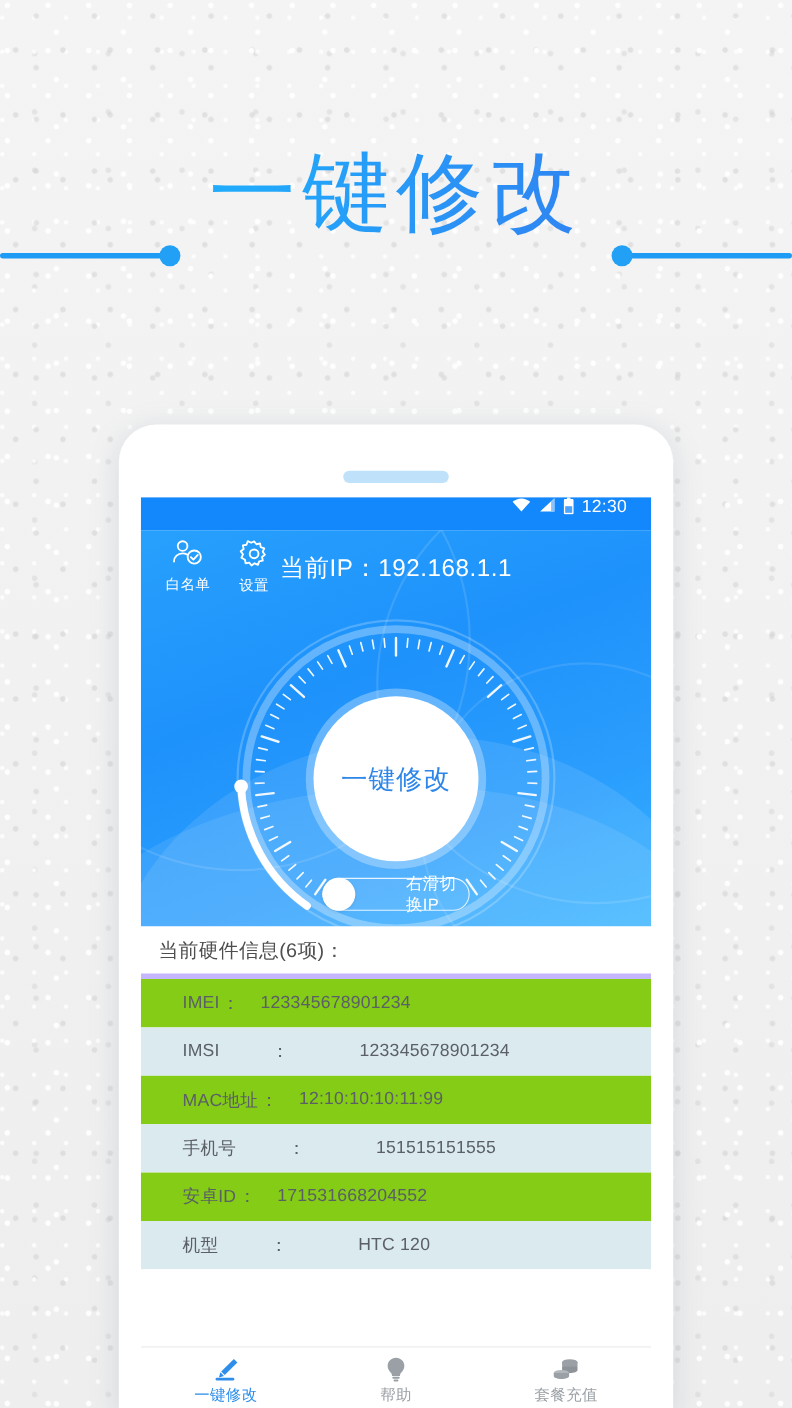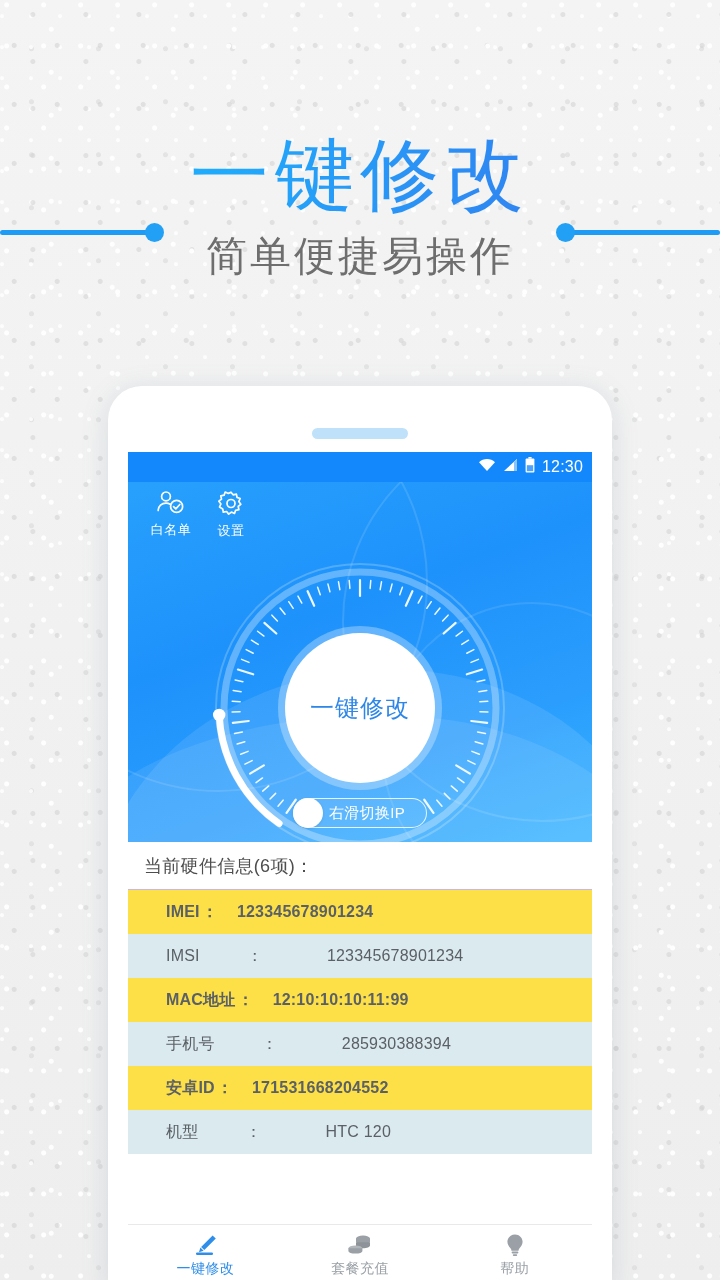--- a/index.html
+++ b/index.html
@@ -69,22 +69,22 @@
   
   #screen{
     position:absolute; left:20px; top:66px;
     width:464px; height:834px;
     background:#ffffff; overflow:hidden;
   }
 
   
   #status-bar{
     position:relative; height:30px; background:#1387fc;
-    display:flex; align-items:center; justify-content:flex-end;
-    padding-right:9px; gap:7px;
+    display:flex; justify-content:flex-end;
+    padding-right:22px; gap:7px;
   }
   #status-time{ color:#fff; font-size:16px; letter-spacing:.2px; }
 
   
   #hero{
     position:relative; height:360px; overflow:hidden;
     background:linear-gradient(160deg,#27a0fd 0%,#1e92fb 38%,#2a9dfd 70%,#36b3ff 100%);
   }
   .hero-wave{ position:absolute; pointer-events:none; }
   #hero-wave-1{
@@ -142,43 +142,43 @@
   #gauge-center-label{
     color:#2d86e8; font-size:24px; letter-spacing:1px; font-weight:500;
   }
 
   
   #slide-toggle{
     position:absolute; left:50%; bottom:14px; transform:translateX(-50%);
     width:134px; height:30px; border-radius:16px;
     border:1.6px solid rgba(255,255,255,.85);
     background:rgba(255,255,255,.06);
-    display:flex; align-items:center; z-index:5;
+    display:flex; align-items:center; z-index:5;gap:40px;
   }
   #slide-toggle-knob{
     width:30px; height:30px; border-radius:50%; background:#fff;
     margin-left:-1px; flex:none;
     box-shadow:0 1px 3px rgba(0,0,0,.10);
   }
   #slide-toggle-label{
     color:#ffffff; font-size:15px; letter-spacing:.3px;
     margin-left:6px;
   }
 
   
   #info-header{
     height:48px; background:#fff; display:flex; align-items:center;
-    padding-left:16px; border-bottom:1px solid #c4b5fd;
+    padding-left:16px; border-bottom:5px solid #c4b5fd;
   }
   #info-header-text{ font-size:18px; color:#4e4e4e; letter-spacing:.3px; }
   .info-row{
     height:44px; display:flex; align-items:center; padding-left:38px;
     font-size:16px; color:#5a6066; letter-spacing:.2px;
   }
-  .info-row.odd{ background:#fde047;font-weight:bold; }
+  .info-row.odd{ background:#84cc16; }
   .info-row.even{ background:#dbeaef;gap:45px; }
   .info-key{ }
   .info-sep{ margin:0 2px; }
   .info-val{ margin-left:17px; }
   #info-filler{ background:#ffffff; height:36px; }
 
   
   #bottom-nav{
     position:absolute; left:0; bottom:0; width:464px; height:62px;
     background:#ffffff; border-top:1px solid #e7e9eb;
@@ -196,21 +196,20 @@
 <body>
 
 <div id="bg-texture"></div>
 
 <div id="headline-wrap">
   <div id="deco-line-left" class="deco-line"></div>
   <div id="deco-dot-left" class="deco-dot"></div>
   <div id="deco-line-right" class="deco-line"></div>
   <div id="deco-dot-right" class="deco-dot"></div>
   <div id="headline">一键修改</div>
-  <div id="subhead">简单便捷易操作</div>
 </div>
 
 <div id="phone">
   <div id="phone-speaker"></div>
 
   <div id="screen">
 
     <div id="status-bar">
       <span>
         <svg width="18" height="14" viewBox="0 0 18 14">
@@ -233,20 +232,21 @@
       <span id="status-time">12:30</span>
     </div>
 
     <div id="hero">
       <div class="hero-wave" id="hero-arc-1"></div>
       <div class="hero-wave" id="hero-arc-2"></div>
       <div class="hero-wave" id="hero-arc-3"></div>
       <div class="hero-wave" id="hero-wave-1"></div>
       <div class="hero-wave" id="hero-wave-2"></div>
 
+      <div id="hero-title">当前IP：192.168.1.1</div>
 
       <div id="hero-top">
         <div class="corner-btn">
           <span>
             <svg width="30" height="26" viewBox="0 0 30 26" fill="none" stroke="#fff" stroke-width="1.7">
               <circle cx="10" cy="6.4" r="4.4"></circle>
               <path d="M2.2 20.5c0-4.4 3.5-7.4 7.8-7.4 1.6 0 3 .4 4.2 1.1" stroke-linecap="round"></path>
               <circle cx="20.6" cy="16.4" r="6"></circle>
               <path d="M17.6 16.6l2.2 2.2 4-4.3" stroke-linecap="round" stroke-linejoin="round"></path>
             </svg>
@@ -369,21 +369,21 @@
             <span class="info-val">123345678901234</span>
           </div>
           <div class="info-row odd">
             <span class="info-key">MAC地址</span>
             <span class="info-sep">：</span>
             <span class="info-val">12:10:10:10:11:99</span>
           </div>
           <div class="info-row even">
             <span class="info-key">手机号</span>
             <span class="info-sep">：</span>
-            <span class="info-val">285930388394</span>
+            <span class="info-val">151515151555</span>
           </div>
           <div class="info-row odd">
             <span class="info-key">安卓ID</span>
             <span class="info-sep">：</span>
             <span class="info-val">171531668204552</span>
           </div>
           <div class="info-row even">
             <span class="info-key">机型</span>
             <span class="info-sep">：</span>
             <span class="info-val">HTC 120</span>
@@ -396,43 +396,43 @@
 
       <div class="nav-item active">
         <span class="nav-icon">
           <svg width="25" height="24" viewBox="0 0 25 24">
             <path d="M19.6 2.4l3.2 3.2-11.5 11.5-3.2-3.2L19.6 2.4z" fill="#2f8eea"></path>
             <path d="M7.4 14.6l3.2 3.2-4.6 1.4 1.4-4.6z" fill="#2f8eea"></path>
             <rect x="3" y="19.4" width="17" height="2.6" rx="1.2" fill="#2f8eea"></rect>
           </svg>
         </span>
         <span class="nav-label">一键修改</span>
+      </div>
+
+      <div class="nav-item">
+        <span class="nav-icon">
+          <svg width="22" height="24" viewBox="0 0 22 24">
+            <path d="M11 1.4c4.3 0 7.6 3.3 7.6 7.4 0 3-1.8 4.8-3.1 6.4-.8 1-.9 1.7-.9 2.6H7.4c0-.9-.1-1.6-.9-2.6-1.3-1.6-3.1-3.4-3.1-6.4 0-4.1 3.3-7.4 7.6-7.4z" fill="#9aa0a6"></path>
+            <rect x="7.6" y="18.6" width="6.8" height="1.9" rx="1" fill="#9aa0a6"></rect>
+            <rect x="8.8" y="21.2" width="4.4" height="1.7" rx=".9" fill="#9aa0a6"></rect>
+          </svg>
+        </span>
+        <span class="nav-label">帮助</span>
       </div>
 
       <div class="nav-item">
         <span class="nav-icon">
           <svg width="26" height="24" viewBox="0 0 26 24">
             <ellipse cx="16" cy="5.4" rx="7" ry="2.8" fill="#9aa0a6"></ellipse>
             <path d="M9 5.4v3.1c0 1.6 3.1 2.8 7 2.8s7-1.2 7-2.8V5.4" fill="#9aa0a6"></path>
             <path d="M9 9.3v3.1c0 1.6 3.1 2.8 7 2.8s7-1.2 7-2.8V9.3" fill="#8d9398"></path>
             <ellipse cx="8.4" cy="15.2" rx="7" ry="2.8" fill="#b2b7bb"></ellipse>
             <path d="M1.4 15.2v2.7c0 1.5 3.1 2.7 7 2.7s7-1.2 7-2.7v-2.7" fill="#9aa0a6"></path>
           </svg>
         </span>
         <span class="nav-label">套餐充值</span>
       </div>
 
-      <div class="nav-item">
-        <span class="nav-icon">
-          <svg width="22" height="24" viewBox="0 0 22 24">
-            <path d="M11 1.4c4.3 0 7.6 3.3 7.6 7.4 0 3-1.8 4.8-3.1 6.4-.8 1-.9 1.7-.9 2.6H7.4c0-.9-.1-1.6-.9-2.6-1.3-1.6-3.1-3.4-3.1-6.4 0-4.1 3.3-7.4 7.6-7.4z" fill="#9aa0a6"></path>
-            <rect x="7.6" y="18.6" width="6.8" height="1.9" rx="1" fill="#9aa0a6"></rect>
-            <rect x="8.8" y="21.2" width="4.4" height="1.7" rx=".9" fill="#9aa0a6"></rect>
-          </svg>
-        </span>
-        <span class="nav-label">帮助</span>
-      </div>
-
 
     </div>
 
   </div>
 </div>
 
 </body></html>

